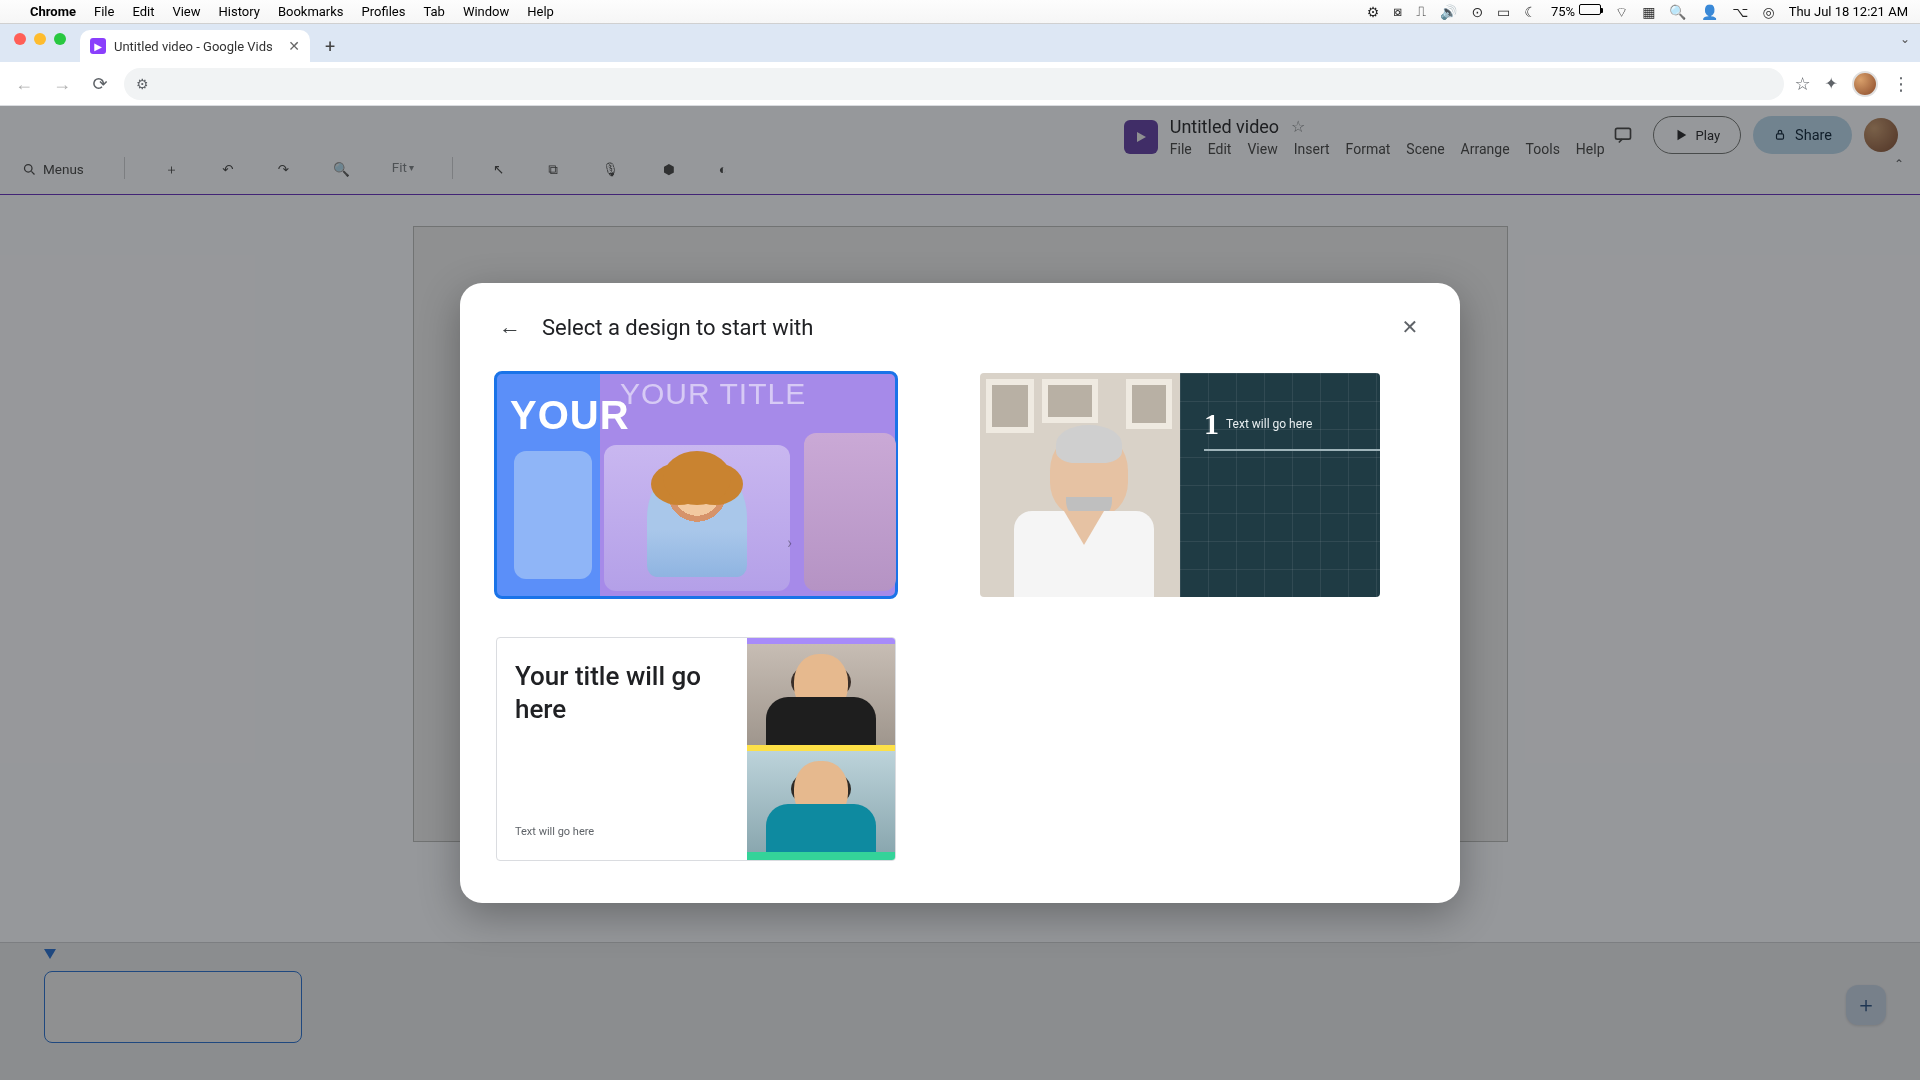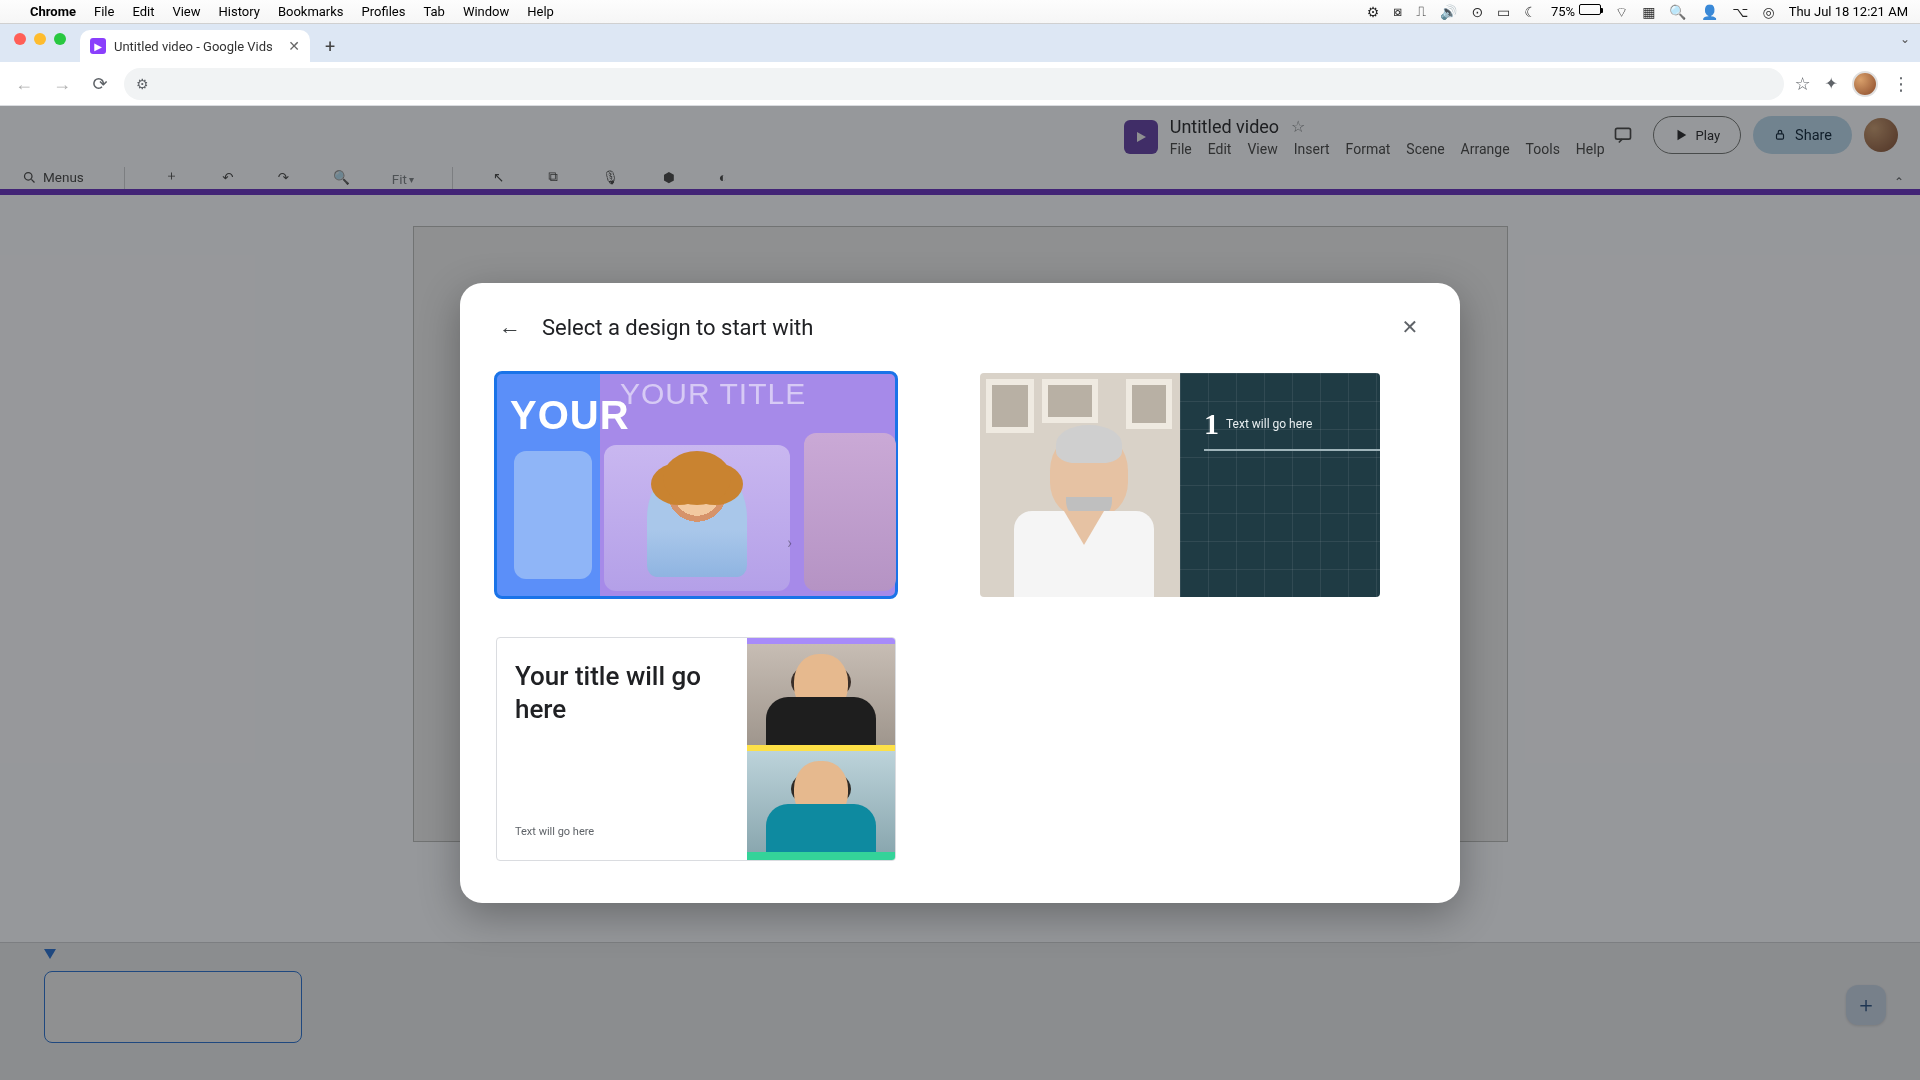--- a/index.html
+++ b/index.html
@@ -46,21 +46,21 @@
 .doc-title { font-size:18px; color:#202124; }
 .star { color:#80868b; font-size:16px; }
 .menu-line { display:flex; gap:16px; font-size:14px; color:#444; margin-top:4px; }
 .app-header-right { display:flex; align-items:center; gap:12px; }
 .hdr-icon { width:36px; height:36px; display:flex; align-items:center; justify-content:center; color:#444; font-size:18px; border-radius:50%; }
 .play-btn { height:38px; padding:0 20px; border:1px solid #747775; border-radius:20px; display:flex; align-items:center; gap:8px; font-size:13px; color:#202124; background:transparent; }
 .share-btn { height:38px; padding:0 20px; border-radius:20px; background:#c2e7ff; display:flex; align-items:center; gap:8px; font-size:14.5px; color:#001d35; border:none; }
 .avatar-app { width:34px; height:34px; border-radius:50%; background: radial-gradient(circle at 30% 30%, #d9a06b, #8a4a2a); }
 
 
-.toolbar { height:38px; border-bottom:6px solid #6d28d9; display:flex; align-items:flex-end; padding:0 14px; gap:28px; font-size:13.5px; color:#444; position:relative; }
+.toolbar { height:38px; border-bottom:1px solid #6d28d9; display:flex; align-items:flex-start; padding:0 14px; gap:28px; font-size:13.5px; color:#444; position:relative; }
 .tool-btn { padding:4px 8px; display:flex; align-items:center; gap:6px; border-radius:4px; }
 .tool-sep { width:1px; height:22px; background:#dadce0; margin:0 4px; }
 .zoom-box { display:flex; align-items:center; gap:2px; color:#80868b; padding:2px 6px; }
 .zoom-box .chev{ font-size:10px; }
 .toolbar .collapse{ position:absolute; right:16px; color:#5f6368; font-size:12px; }
 
 
 .canvas-wrap { position:absolute; top:120px; bottom:150px; left:0; right:0; display:flex; align-items:flex-start; justify-content:center; }
 .scene { width:1095px; height:616px; background:#fff; border:1px solid #c4c7c5; }
 

